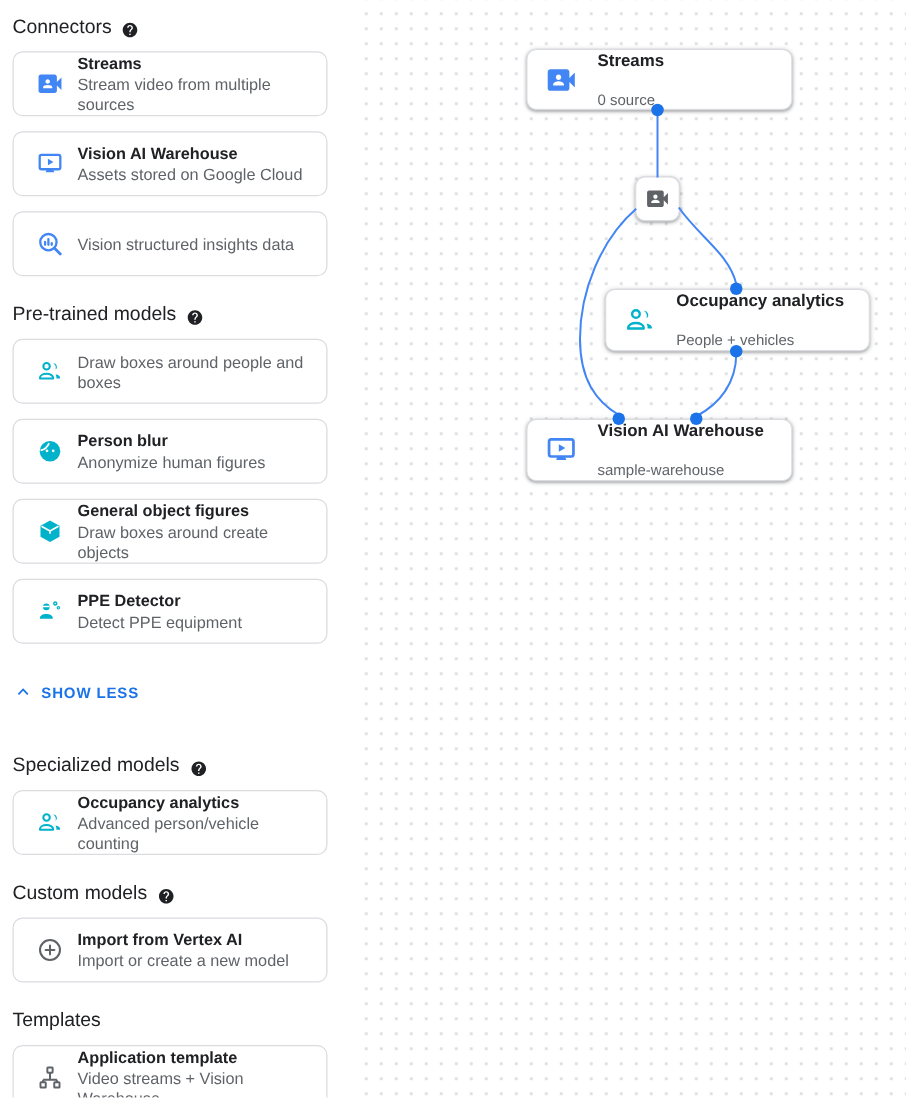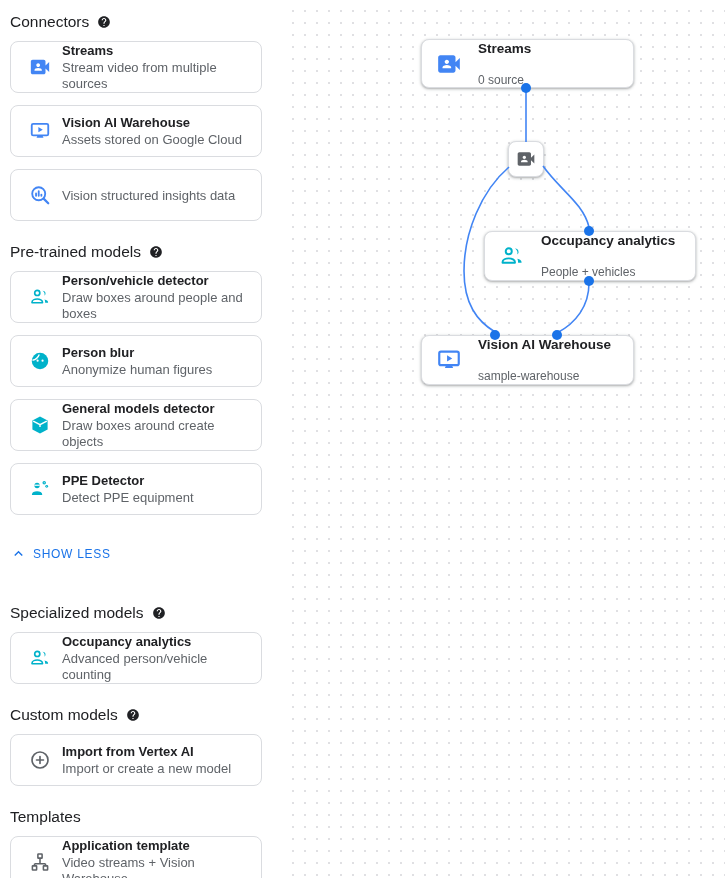--- a/index.html
+++ b/index.html
@@ -5,35 +5,35 @@
   html,body{margin:0;padding:0;}
   body{
     width:725px;height:878px;overflow:hidden;background:#fff;
     font-family:"Liberation Sans",sans-serif;color:var(--title-text,#202124);
     -webkit-font-smoothing:antialiased;
   }
   .app{display:flex;width:725px;height:878px;}
 
   
   .sidebar{width:284px;flex:none;box-sizing:border-box;padding:13px 22px 10px 10px;background:#fff;}
-  .section-title{display:flex;align-items:center;gap:8px;font-size:15.5px;line-height:18px;
+  .section-title{display:flex;align-items:flex-end;gap:8px;font-size:15.5px;line-height:18px;
     font-weight:400;color:var(--title-text,#202124);margin:22px 0 10px;}
   .section-title.first{margin-top:0;}
   .help{width:14px;height:14px;flex:none;color:#202124;cursor:pointer;}
   .help svg{width:14px;height:14px;display:block;}
   .card{display:flex;align-items:center;gap:11px;height:52px;box-sizing:border-box;
     padding:0 10px 0 18px;margin-bottom:12px;background:#fff;
     border:1px solid var(--card-border,#dadce0);border-radius:8px;cursor:grab;}
   .card-icon{width:22px;height:22px;flex:none;}
   .card-icon svg{width:22px;height:22px;display:block;}
   .card-text{display:flex;flex-direction:column;min-width:0;}
   .card-title{font-size:13px;font-weight:700;line-height:17px;color:var(--title-text,#202124);}
   .card-desc{font-size:13px;line-height:16px;margin-top:1px;color:var(--secondary-text,#5f6368);}
   .show-less{display:inline-flex;align-items:center;gap:6px;margin:18px 0 20px;cursor:pointer;
-    color:var(--link-blue,#1a73e8);font-size:12px;font-weight:400;letter-spacing:.7px;}
+    color:var(--link-blue,#1a73e8);font-size:12px;font-weight:700;letter-spacing:.7px;}
   .show-less svg{width:17px;height:17px;display:block;}
 
   
   .ic-blue{color:var(--icon-blue,#4285f4);}
   .ic-teal{color:var(--icon-teal,#00b2ca);}
   .ic-gray{color:var(--icon-gray,#5f6368);}
 
   
   .canvas{flex:1;position:relative;background:#fff;
     background-image:radial-gradient(circle,var(--canvas-dot,#e0e0e3) 1.1px,transparent 1.3px);
@@ -122,21 +122,20 @@
     <div class="card">
       <span class="card-icon ic-teal">
         <svg viewBox="0 0 24 24" fill="none" stroke="currentColor">
             <circle cx="9" cy="7.6" r="2.8" stroke-width="1.8"></circle>
             <path d="M3.3 18.3v-.7c0-2.1 2.8-3.4 5.7-3.4s5.7 1.3 5.7 3.4v.7z" stroke-width="1.8" stroke-linejoin="round"></path>
             <path d="M14.8 5.1a3.1 3.1 0 0 1 2 5.6 5 5 0 0 0-2-5.6z" fill="currentColor" stroke="none"></path>
             <path d="M16.9 14.6c2.4.5 3.9 1.6 3.9 3v.7h-3.2v-.7c0-1.1-.2-2.1-.7-3z" fill="currentColor" stroke="none"></path>
           </svg>
       </span>
       <span class="card-text">
-        <span class="card-title">Person/vehicle detector</span>
         <span class="card-desc">Draw boxes around people and boxes</span>
       </span>
     </div>
 
     <div class="card">
       <span class="card-icon ic-teal">
         <svg viewBox="0 0 24 24">
             <circle cx="12" cy="12" r="9" fill="currentColor"></circle>
             <circle cx="9.4" cy="11.6" r="1.2" fill="#fff"></circle>
             <circle cx="14.8" cy="11.6" r="1.2" fill="#fff"></circle>
@@ -150,21 +149,21 @@
     </div>
 
     <div class="card">
       <span class="card-icon ic-teal">
         <svg viewBox="0 0 24 24">
             <path d="M12 2.6 20.3 7.2v9.6L12 21.4 3.7 16.8V7.2z" fill="currentColor"></path>
             <path d="M4.6 7.7 12 11.7l7.4-4M12 11.7v2.4" stroke="#fff" stroke-width="1.5" fill="none"></path>
           </svg>
       </span>
       <span class="card-text">
-        <span class="card-title">General models detector</span>
+        <span class="card-title">General object figures</span>
         <span class="card-desc">Draw boxes around create objects</span>
       </span>
     </div>
 
     <div class="card">
       <span class="card-icon ic-teal">
         <svg viewBox="0 0 24 24" fill="currentColor">
             <circle cx="8.8" cy="8.2" r="2.9"></circle>
             <path d="M5.9 7.9h5.8" stroke="#fff" stroke-width="1.3" fill="none"></path>
             <path d="M3.2 18.5v-.5c0-2.2 2.6-3.5 5.6-3.5s5.6 1.3 5.6 3.5v.5z"></path>

